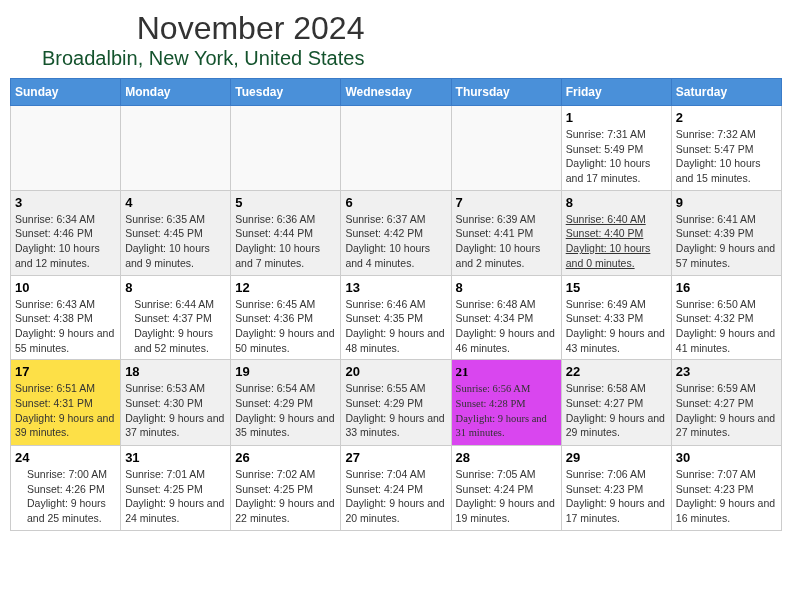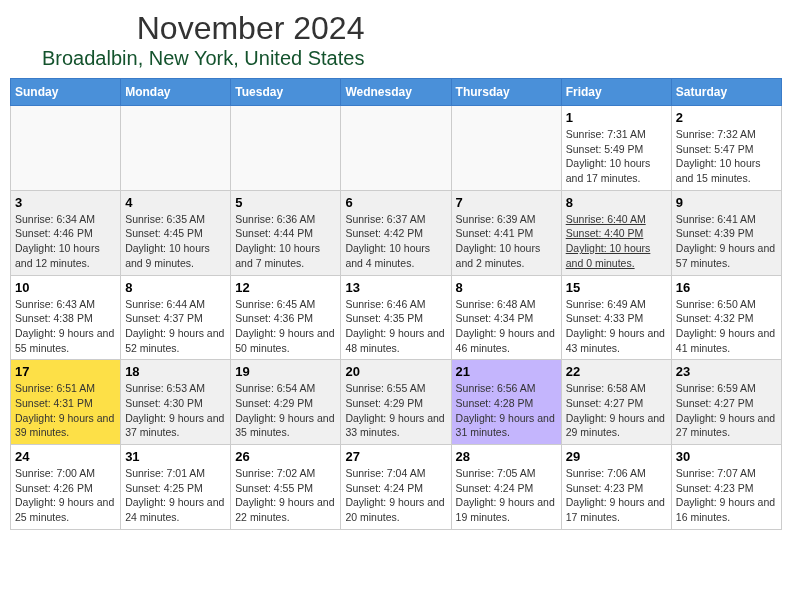--- a/index.html
+++ b/index.html
@@ -166,21 +166,21 @@
       </tr>
       <tr>
         <td>
           <span class="day-number">10</span>
           <div class="day-info" style="white-space: pre-line;">Sunrise: 6:43 AM
 Sunset: 4:38 PM
 Daylight: 9 hours and 55 minutes.</div>
         </td>
         <td>
           <span class="day-number">8</span>
-          <div class="day-info" style="white-space: pre-line;">Sunrise: 6:44 AM
+          <div class="day-info" style="white-space: pre-line; margin-left: 9px;">Sunrise: 6:44 AM
 Sunset: 4:37 PM
 Daylight: 9 hours and 52 minutes.</div>
         </td>
         <td>
           <span class="day-number">12</span>
           <div class="day-info" style="white-space: pre-line;">Sunrise: 6:45 AM
 Sunset: 4:36 PM
 Daylight: 9 hours and 50 minutes.</div>
         </td>
         <td>
@@ -226,21 +226,21 @@
           <div class="day-info" style="white-space: pre-line;">Sunrise: 6:54 AM
 Sunset: 4:29 PM
 Daylight: 9 hours and 35 minutes.</div>
         </td>
         <td style="background: rgb(240, 240, 240);">
           <span class="day-number">20</span>
           <div class="day-info" style="white-space: pre-line;">Sunrise: 6:55 AM
 Sunset: 4:29 PM
 Daylight: 9 hours and 33 minutes.</div>
         </td>
-        <td style="background: #c4b5fd;">
+        <td style="background: #d946ef; font-family: Liberation Serif, serif;">
           <span class="day-number">21</span>
           <div class="day-info" style="white-space: pre-line;">Sunrise: 6:56 AM
 Sunset: 4:28 PM
 Daylight: 9 hours and 31 minutes.</div>
         </td>
         <td style="background: rgb(240, 240, 240);">
           <span class="day-number">22</span>
           <div class="day-info" style="white-space: pre-line;">Sunrise: 6:58 AM
 Sunset: 4:27 PM
 Daylight: 9 hours and 29 minutes.</div>
@@ -248,34 +248,34 @@
         <td style="background: rgb(240, 240, 240);">
           <span class="day-number">23</span>
           <div class="day-info" style="white-space: pre-line;">Sunrise: 6:59 AM
 Sunset: 4:27 PM
 Daylight: 9 hours and 27 minutes.</div>
         </td>
       </tr>
       <tr>
         <td>
           <span class="day-number">24</span>
-          <div class="day-info" style="white-space: pre-line;">Sunrise: 7:00 AM
+          <div class="day-info" style="white-space: pre-line; margin-left: 12px;">Sunrise: 7:00 AM
 Sunset: 4:26 PM
 Daylight: 9 hours and 25 minutes.</div>
         </td>
         <td>
           <span class="day-number">31</span>
           <div class="day-info" style="white-space: pre-line;">Sunrise: 7:01 AM
 Sunset: 4:25 PM
 Daylight: 9 hours and 24 minutes.</div>
         </td>
         <td>
           <span class="day-number">26</span>
           <div class="day-info" style="white-space: pre-line;">Sunrise: 7:02 AM
-Sunset: 4:55 PM
+Sunset: 4:25 PM
 Daylight: 9 hours and 22 minutes.</div>
         </td>
         <td>
           <span class="day-number">27</span>
           <div class="day-info" style="white-space: pre-line;">Sunrise: 7:04 AM
 Sunset: 4:24 PM
 Daylight: 9 hours and 20 minutes.</div>
         </td>
         <td>
           <span class="day-number">28</span>

